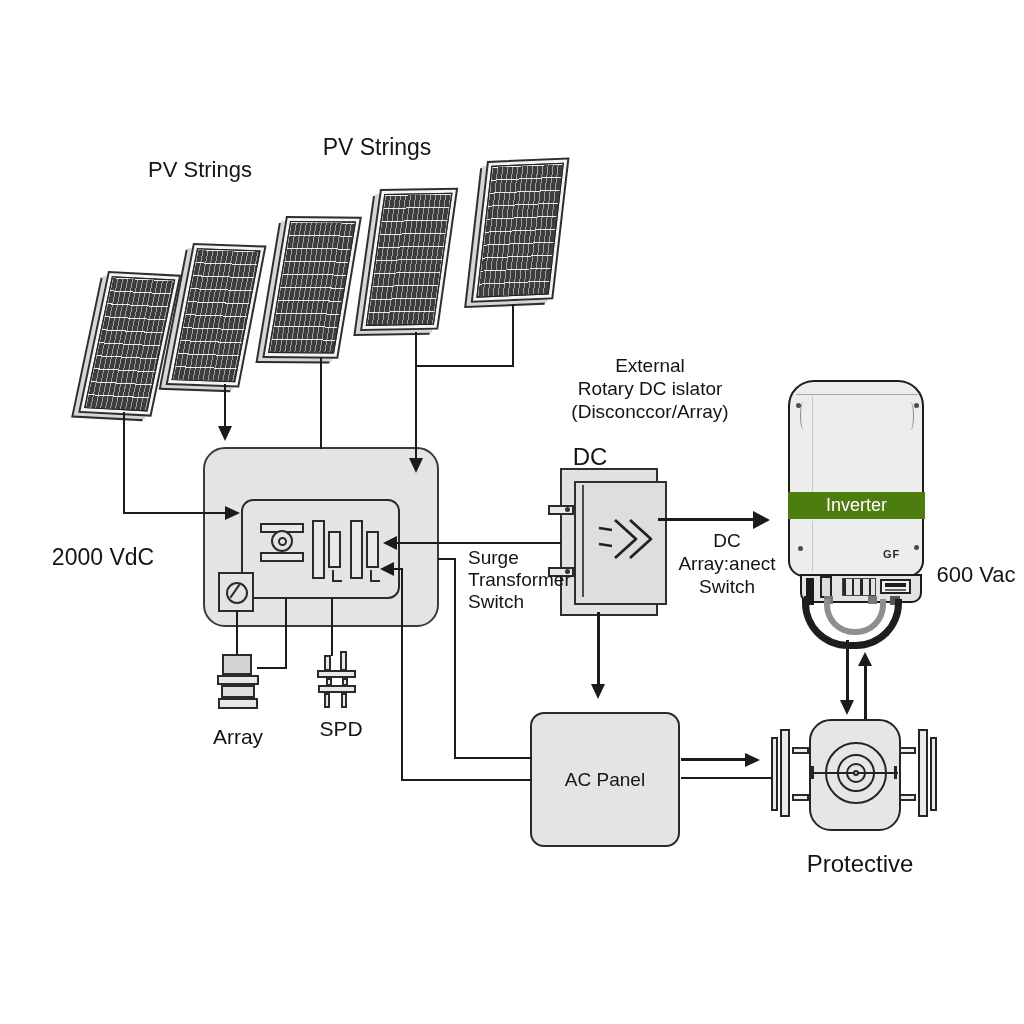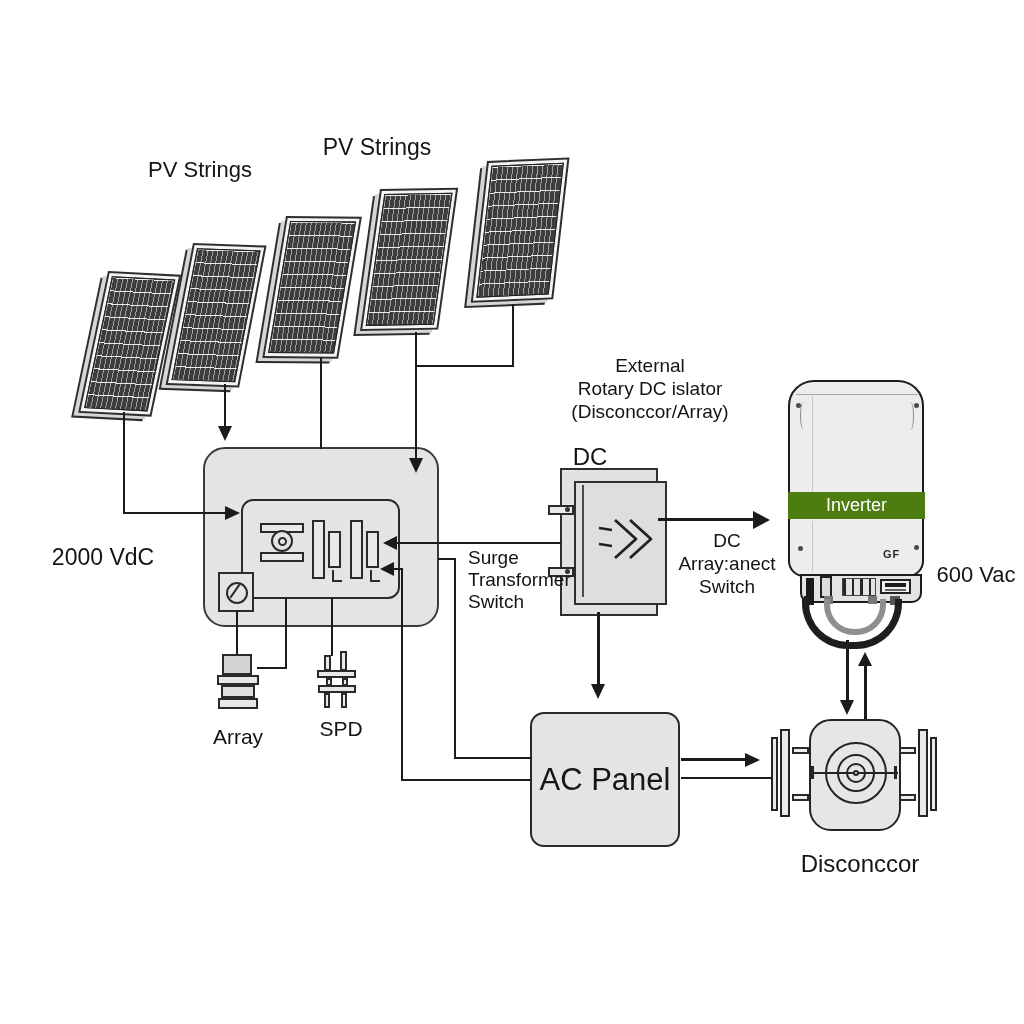--- a/index.html
+++ b/index.html
@@ -188,34 +188,34 @@
     </div>
   </div>
   <div style="position:absolute;left:804px;top:596px;width:10px;height:9px;background:#1c1c1c;z-index:4;"></div>
   <div style="position:absolute;left:824px;top:596px;width:9px;height:8px;background:#777;z-index:4;"></div>
   <div style="position:absolute;left:868px;top:596px;width:9px;height:8px;background:#777;z-index:4;"></div>
   <div style="position:absolute;left:890px;top:596px;width:10px;height:9px;background:#555;z-index:4;"></div>
   <div style="position:absolute;left:802px;top:599px;width:86px;height:43px;border:7px solid #1e1e1e;border-top:none;border-radius:0 0 46px 46px;z-index:4;"></div>
   <div style="position:absolute;left:824px;top:599px;width:50px;height:30px;border:6px solid #8f8f8f;border-top:none;border-radius:0 0 30px 30px;z-index:4;"></div>
 
   <div class="box" style="left:530px;top:712px;width:146px;height:131px;border-radius:14px;border-color:#2a2a2a;display:flex;align-items:center;justify-content:center;">
-    <span style="font-size:31px;">AC Panel</span>
+    <span style="font-size:19px;">AC Panel</span>
   </div>
 
   <div class="part" style="left:771px;top:737px;width:7px;height:74px;border-color:#242424;z-index:4;"></div>
   <div class="part" style="left:780px;top:729px;width:10px;height:88px;border-color:#242424;z-index:4;"></div>
   <div class="part" style="left:792px;top:747px;width:17px;height:7px;background:#efefef;z-index:4;"></div>
   <div class="part" style="left:792px;top:794px;width:17px;height:7px;background:#efefef;z-index:4;"></div>
   <div class="box" style="left:809px;top:719px;width:88px;height:108px;border-radius:22px;background:#e6e6e6;border-color:#242424;"></div>
   <div style="position:absolute;left:825px;top:742px;width:62px;height:62px;border:2px solid #242424;border-radius:50%;z-index:5;box-sizing:border-box;"></div>
   <div style="position:absolute;left:837px;top:754px;width:38px;height:38px;border:2px solid #242424;border-radius:50%;z-index:5;box-sizing:border-box;"></div>
   <div style="position:absolute;left:846px;top:763px;width:20px;height:20px;border:2px solid #242424;border-radius:50%;z-index:5;box-sizing:border-box;"></div>
   <div style="position:absolute;left:812px;top:772px;width:86px;height:2px;background:#242424;z-index:6;"></div>
   <div style="position:absolute;left:853px;top:770px;width:6px;height:6px;border:2px solid #242424;border-radius:50%;background:#e6e6e6;z-index:6;box-sizing:border-box;"></div>
   <div style="position:absolute;left:811px;top:766px;width:3px;height:13px;background:#242424;z-index:6;"></div>
   <div style="position:absolute;left:894px;top:766px;width:3px;height:13px;background:#242424;z-index:6;"></div>
   <div class="part" style="left:899px;top:747px;width:17px;height:7px;background:#efefef;z-index:4;"></div>
   <div class="part" style="left:899px;top:794px;width:17px;height:7px;background:#efefef;z-index:4;"></div>
   <div class="part" style="left:918px;top:729px;width:10px;height:88px;border-color:#242424;z-index:4;"></div>
   <div class="part" style="left:930px;top:737px;width:7px;height:74px;border-color:#242424;z-index:4;"></div>
-  <div class="lbl" style="left:786px;top:850px;width:148px;font-size:24px;">Disconccor</div>
+  <div class="lbl" style="left:786px;top:850px;width:148px;font-size:24px;">Protective</div>
 
 </div>
 
 </body></html>

